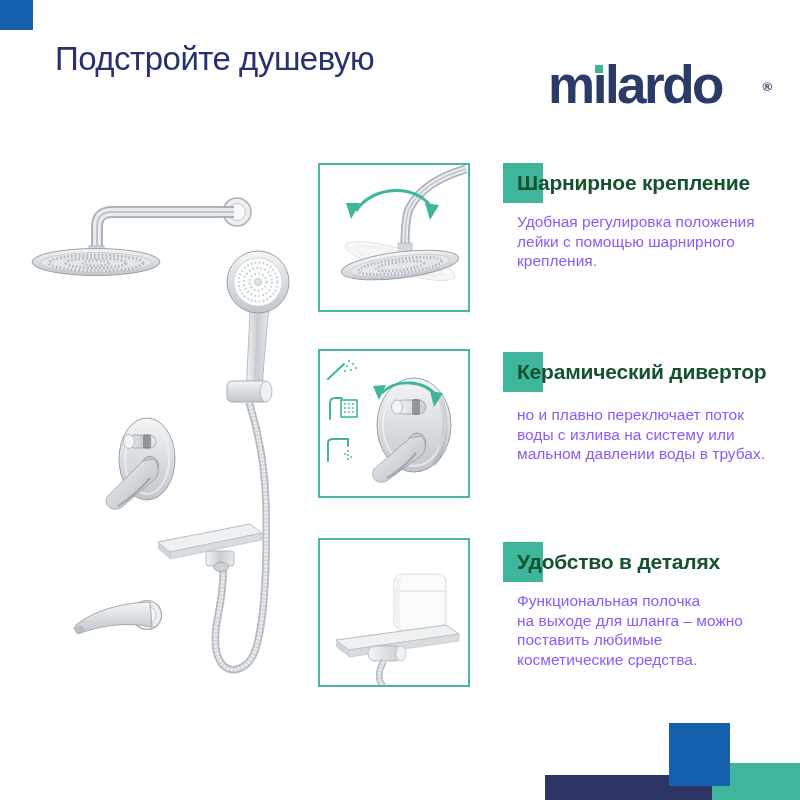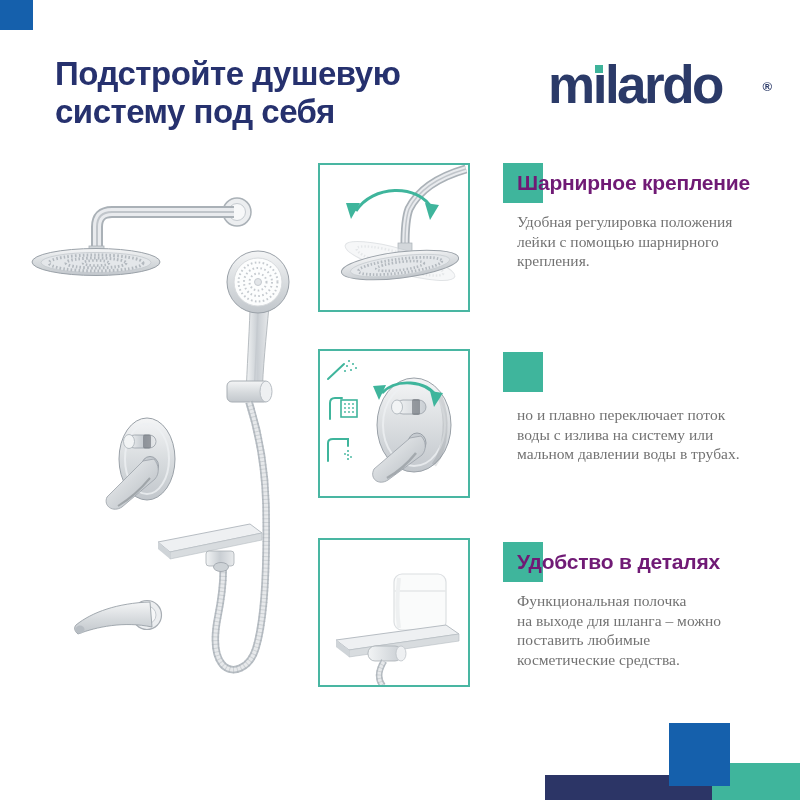--- a/index.html
+++ b/index.html
@@ -8,21 +8,21 @@
     font-family:"Liberation Sans","DejaVu Sans",sans-serif;overflow:hidden;
   }
   
   .sq-tl{position:absolute;left:0;top:0;width:33px;height:30px;background:#1560ac;}
   .bar-navy{position:absolute;left:545px;top:775px;width:167px;height:25px;background:#2c3566;}
   .bar-teal{position:absolute;left:712px;top:763px;width:88px;height:37px;background:#3fb59c;}
   .sq-blue{position:absolute;left:669px;top:723px;width:61px;height:63px;background:#1560ac;}
 
   
   .title{
-    position:absolute;left:55px;top:55px;color:#26316e;font-weight:bold;
+    position:absolute;left:55px;top:40px;color:#26316e;font-weight:normal;
     font-size:33px;line-height:38px;letter-spacing:-0.5px;
   }
   .logo{
     position:absolute;left:548px;top:46px;width:210px;height:60px;
     color:#2b3a68;font-weight:bold;font-size:53px;line-height:53px;letter-spacing:-2.5px;
     white-space:nowrap;
     margin-top:12px;
   }
   .logo .li{position:relative;display:inline-block;}
   .logo .li::after{
@@ -41,42 +41,41 @@
     border:2px solid #49b6a2;
   }
   .frame.f1{top:163px;}
   .frame.f2{top:349px;}
   .frame.f3{top:538px;}
   .feat-head{
     position:absolute;left:503px;height:40px;display:flex;align-items:center;
   }
   .feat-head .tsq{position:absolute;left:0;top:0;width:40px;height:40px;background:#3fb59c;}
   .feat-head .htxt{
-    position:relative;margin-left:14px;color:#701a75;font-weight:bold;font-size:21px;
+    position:relative;margin-left:14px;color:#14532d;font-weight:bold;font-size:21px;
     white-space:nowrap;z-index:2;letter-spacing:-0.2px;
   }
   .feat-head.h1{top:163px;}
   .feat-head.h2{top:352px;}
   .feat-head.h3{top:542px;align-items:center;}
   .feat-body{
-    position:absolute;left:517px;color:#737373;font-size:15.5px;line-height:19.5px;font-family:Liberation Serif, serif;
+    position:absolute;left:517px;color:#8b5cf6;font-size:15.5px;line-height:19.5px;
   }
   .feat-body div{white-space:nowrap;}
   .feat-body.b1{top:212px;}
   .feat-body.b2{top:405px;}
   .feat-body.b3{top:591px;}
 </style>
 </head>
 <body>
 
 <div class="sq-tl"></div>
 
 <div class="title">
   <div>Подстройте душевую</div>
-  <div>систему под себя</div>
 </div>
 
 <div class="logo">
   <span>m</span><span class="li">ı</span><span>lardo</span>
   <span class="reg">®</span>
 </div>
 
 <svg class="product" viewBox="0 150 320 570">
   <defs>
     <linearGradient id="pDisc" x1="0" y1="0" x2="0" y2="1">
@@ -269,20 +268,21 @@
     <g>
       <path d="M 62 42 C 76 27 106 29 117 46" fill="none" stroke="#3fb59c" stroke-width="2.8"></path>
       <polygon points="53,35 66,34 59,49" fill="#3fb59c"></polygon>
       <polygon points="110,40 123,42 114,56" fill="#3fb59c"></polygon>
     </g>
   </svg>
 </div>
 
 <div class="feat-head h2">
   <span class="tsq"></span>
+  <span class="htxt">Керамический дивертор</span>
 </div>
 <div class="feat-body b2">
   <div>но и плавно переключает поток</div>
   <div>воды с излива на систему или</div>
   <div>мальном давлении воды в трубах.</div>
 </div>
 
 <div class="frame f3">
   <svg width="148" height="145" viewBox="0 0 148 145">
     <defs>

